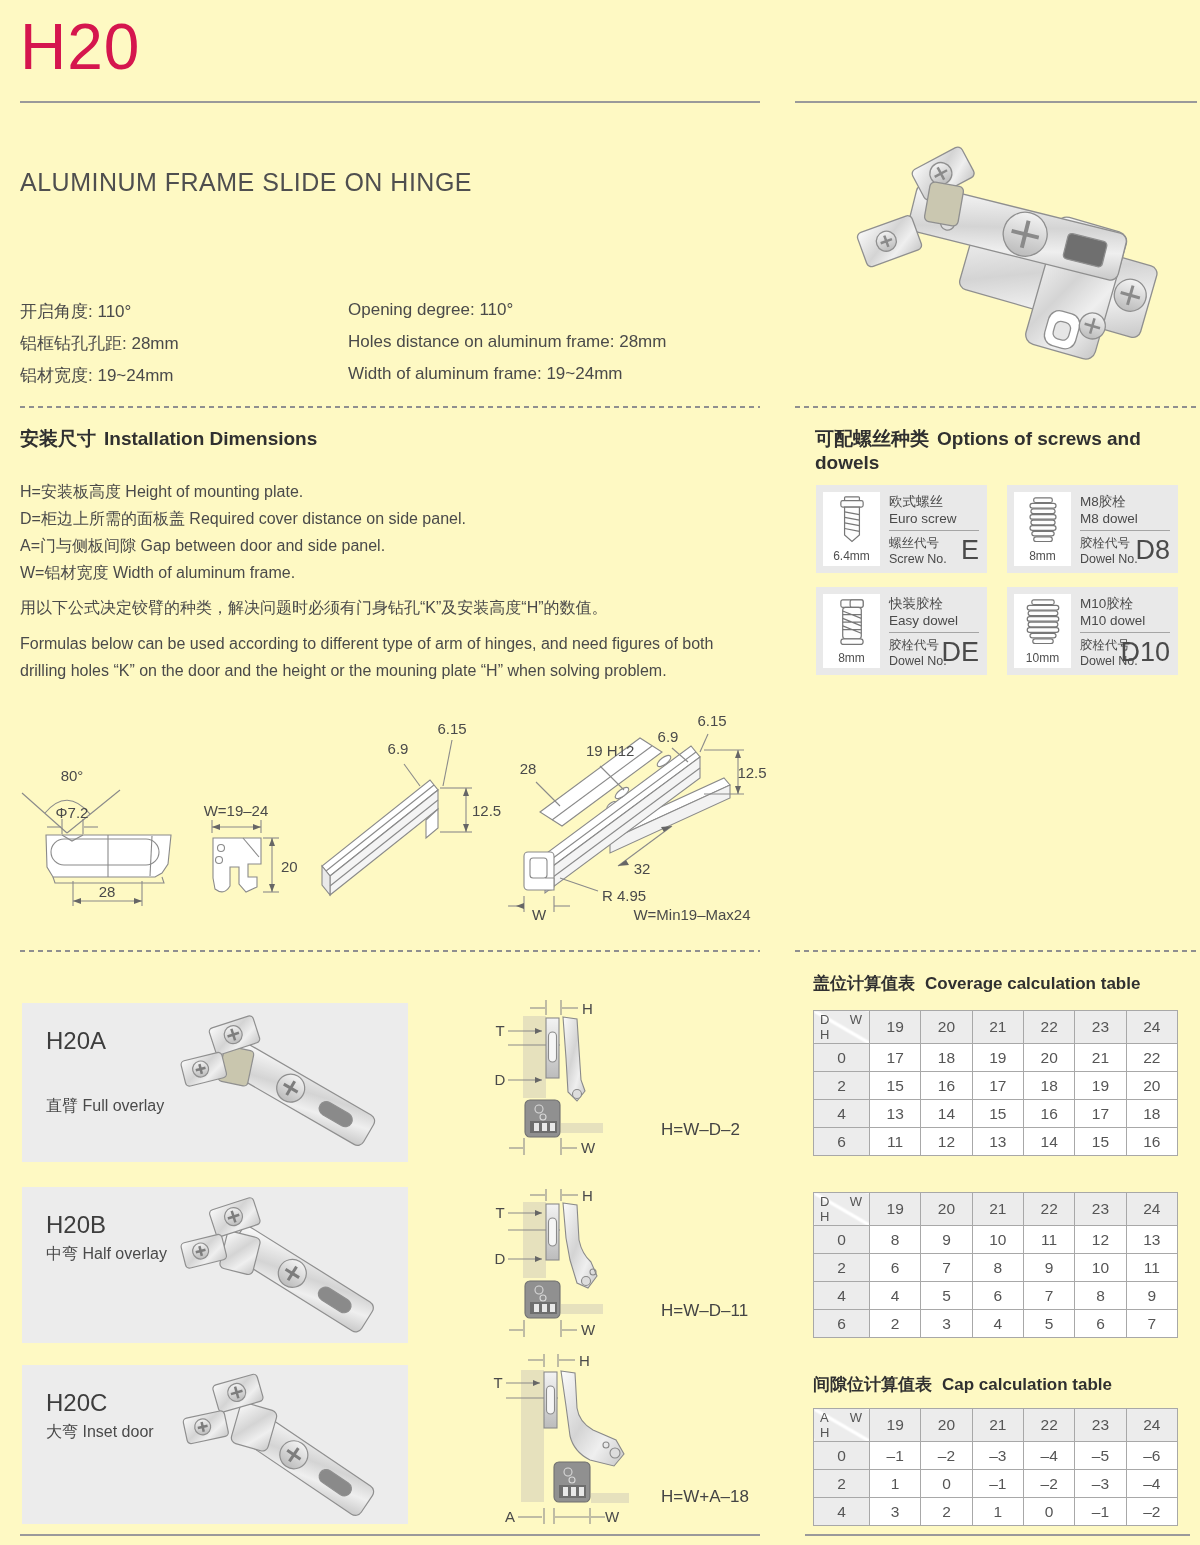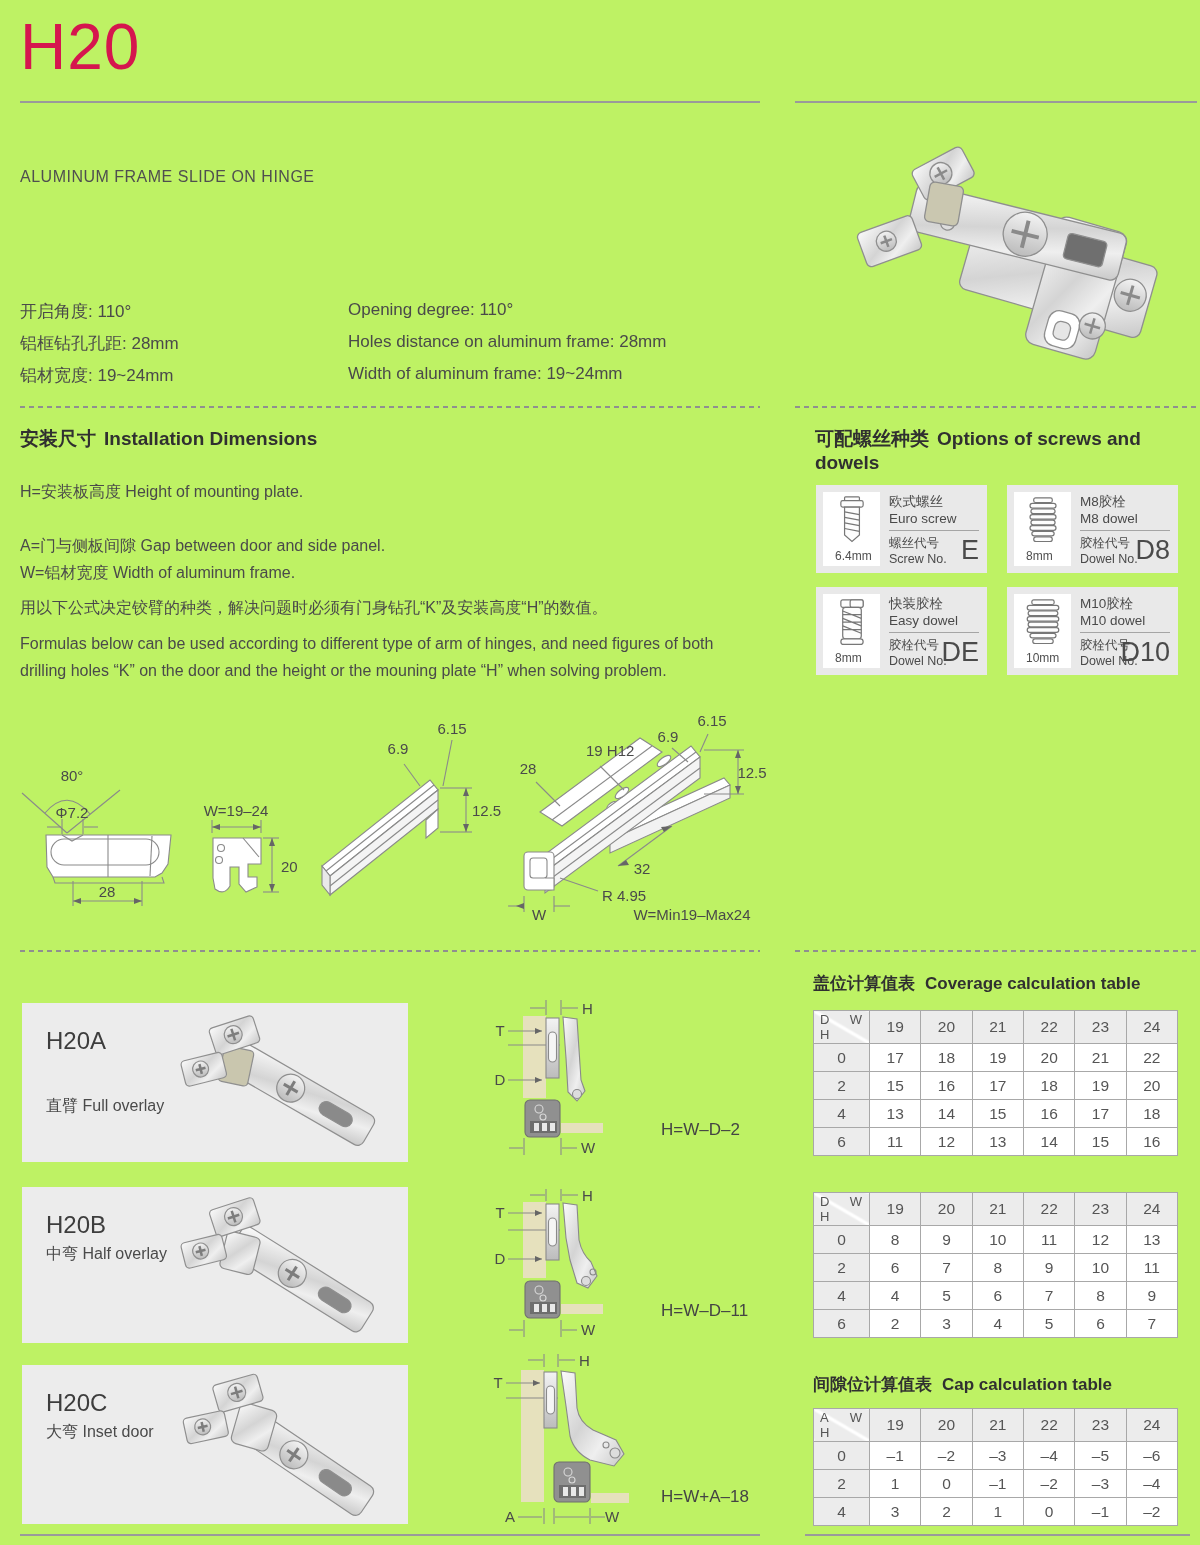--- a/index.html
+++ b/index.html
@@ -1,36 +1,36 @@
 <!DOCTYPE html>
 <html><head>
 <meta charset="utf-8">
 <style>
   html,body{margin:0;padding:0;background:#fff;}
-  #page{position:relative;width:1200px;height:1545px;background:#bef264;overflow:hidden;
+  #page{position:relative;width:1200px;height:1545px;background:#fef9c3;overflow:hidden;
         font-family:"Liberation Sans","DejaVu Sans",sans-serif;color:#4a4a4a;}
   .abs{position:absolute;}
   .hline{position:absolute;height:2px;background:#9a9a9a;}
   .dashline{position:absolute;height:2px;
     background:repeating-linear-gradient(90deg,#8f8f8f 0 5px,transparent 5px 9px);}
   #model-title{position:absolute;left:20px;top:10px;font-size:64px;color:#d5164e;letter-spacing:1px;}
   #title-cn{position:absolute;left:20px;top:120px;font-size:31px;font-weight:bold;color:#2e2e2e;letter-spacing:3px;}
-  #title-en{position:absolute;left:20px;top:168px;font-size:16px;color:#4f4f4f;letter-spacing:.5px;}
+  #title-en{position:absolute;left:20px;top:168px;font-size:25px;color:#4f4f4f;letter-spacing:.5px;}
   .spec-cn{position:absolute;left:20px;font-size:17px;}
   .spec-en{position:absolute;left:348px;font-size:17px;}
   .sec-head{position:absolute;font-size:19px;font-weight:bold;color:#303030;}
   .sec-head .en{margin-left:8px;}
   .defline{position:absolute;left:20px;font-size:16px;color:#4a4a4a;}
   .note{position:absolute;left:20px;font-size:16px;color:#4a4a4a;}
   #note-en{width:730px;line-height:27px;}
   
   .card{position:absolute;width:171px;height:88px;background:#e9e9e9;}
   .card .iconbox{position:absolute;left:7px;top:7px;width:57px;height:74px;background:#fff;}
   .card .iconbox svg{position:absolute;left:7px;top:4px;}
-  .card .size{position:absolute;left:12px;bottom:3px;width:100%;text-align:left;font-size:12px;color:#4f4f4f;}
+  .card .size{position:absolute;left:0;bottom:3px;width:100%;text-align:center;font-size:12px;color:#4f4f4f;}
   .card .name{position:absolute;left:73px;top:8px;font-size:13.5px;line-height:17px;color:#4a4a4a;}
   .card .cdiv{position:absolute;left:73px;right:8px;top:45px;height:1px;background:#a5a5a5;}
   .card .codelbl{position:absolute;left:73px;top:50px;font-size:12.5px;line-height:16px;color:#4a4a4a;}
   .card .code{position:absolute;right:8px;top:50px;font-size:27px;color:#4a4a4a;}
   
   .vblock{position:absolute;left:22px;width:386px;background:#ececec;}
   .vmodel{position:absolute;font-size:24px;color:#3d3d3d;}
   .vtype{position:absolute;font-size:16px;color:#4a4a4a;}
   
   .tbl-title{position:absolute;font-size:17px;font-weight:bold;color:#303030;}
@@ -119,20 +119,21 @@
     </g>
   </svg>
 
   <div class="dashline" style="left:20px;top:406px;width:740px"></div>
   <div class="dashline" style="left:795px;top:406px;width:402px"></div>
 
   <div class="sec-head" style="left:20px;top:426px">
     <span>安装尺寸</span><span class="en">Installation Dimensions</span>
   </div>
   <div class="defline" style="top:482px">H=安装板高度  Height of mounting plate.</div>
+  <div class="defline" style="top:509px">D=柜边上所需的面板盖  Required cover distance on side panel.</div>
   <div class="defline" style="top:536px">A=门与侧板间隙  Gap between door and side panel.</div>
   <div class="defline" style="top:563px">W=铝材宽度  Width of aluminum frame.</div>
   <div class="note" style="top:598px">用以下公式决定铰臂的种类，解决问题时必须有门身钻孔“K”及安装高度“H”的数值。</div>
   <div class="note" id="note-en" style="top:630px">Formulas below can be used according to different type of arm of hinges, and need figures of both drilling holes “K” on the door and the height or the mouning plate “H” when solving problem.</div>
 
   <div class="sec-head" style="left:815px;top:426px">
     <span>可配螺丝种类</span><span class="en">Options of screws and dowels</span>
   </div>
 
   <div class="card" style="left:816px;top:485px">

